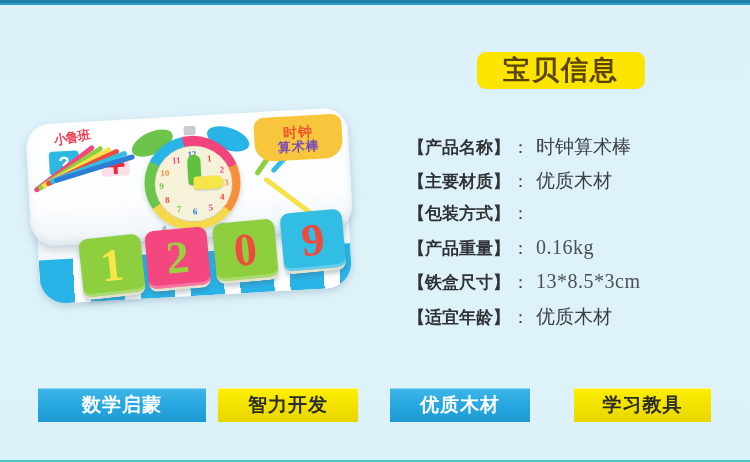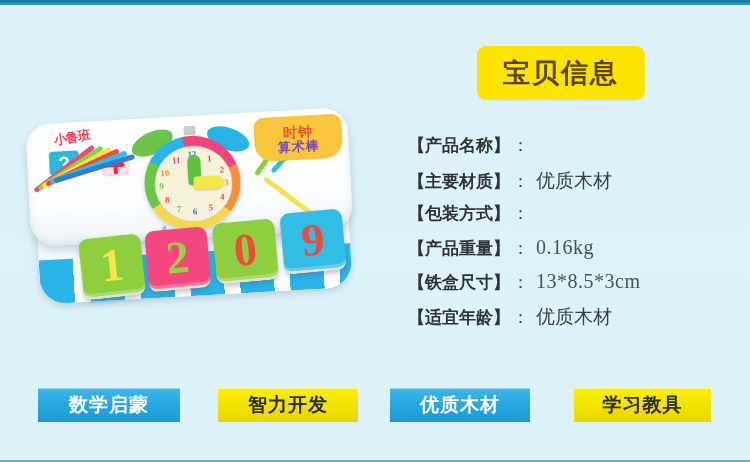--- a/index.html
+++ b/index.html
@@ -31,22 +31,22 @@
     background: #2e9cc4;
   }
   .bottom-rule {
     position: absolute; left: 0; bottom: 0; width: 750px; height: 2px;
     background: #45c4c0;
   }
 
   
   .title-badge {
     position: absolute;
-    left: 477px; top: 46px;
-    width: 168px; height: 54px;
+    left: 477px; top: 52px;
+    width: 168px; height: 37px;
     background: #fbe400;
     border-radius: 9px;
     display: flex; align-items: center; justify-content: center;
     box-shadow: 0 1px 0 rgba(0,0,0,.04);
   }
   .title-badge span {
     font-size: 27px;
     font-weight: bold;
     color: #5b4205;
     letter-spacing: 2px;
@@ -101,21 +101,21 @@
   .tag.blue {
     background: linear-gradient(180deg, #3fb7e8 0%, #26a7e0 50%, #1e9ad4 100%);
     color: #ffffff;
     box-shadow: inset 0 1px 0 rgba(255,255,255,.45);
   }
   .tag.yellow {
     background: linear-gradient(180deg, #fdf000 0%, #f2e100 55%, #e8d600 100%);
     color: #2b2b25;
     box-shadow: inset 0 1px 0 rgba(255,255,255,.5);
   }
-  .tag-1 { left: 38px;  width: 142px; }
+  .tag-1 { left: 38px;  width: 168px; }
   .tag-2 { left: 218px; width: 140px; }
   .tag-3 { left: 390px; width: 140px; }
   .tag-4 { left: 574px; width: 137px; }
 
   
   .photo {
     position: absolute;
     left: 14px; top: 104px;
     width: 360px; height: 240px;
   }
@@ -411,20 +411,21 @@
 
   <div class="title-badge">
     <span>宝贝信息</span>
   </div>
 
   <div class="info-list">
 
     <div class="info-row">
       <span class="info-label">【产品名称】</span>
       <span class="info-colon">：</span>
+      <span class="info-value">时钟算术棒</span>
     </div>
 
     <div class="info-row">
       <span class="info-label">【主要材质】</span>
       <span class="info-colon">：</span>
       <span class="info-value">优质木材</span>
     </div>
 
     <div class="info-row">
       <span class="info-label">【包装方式】</span>

